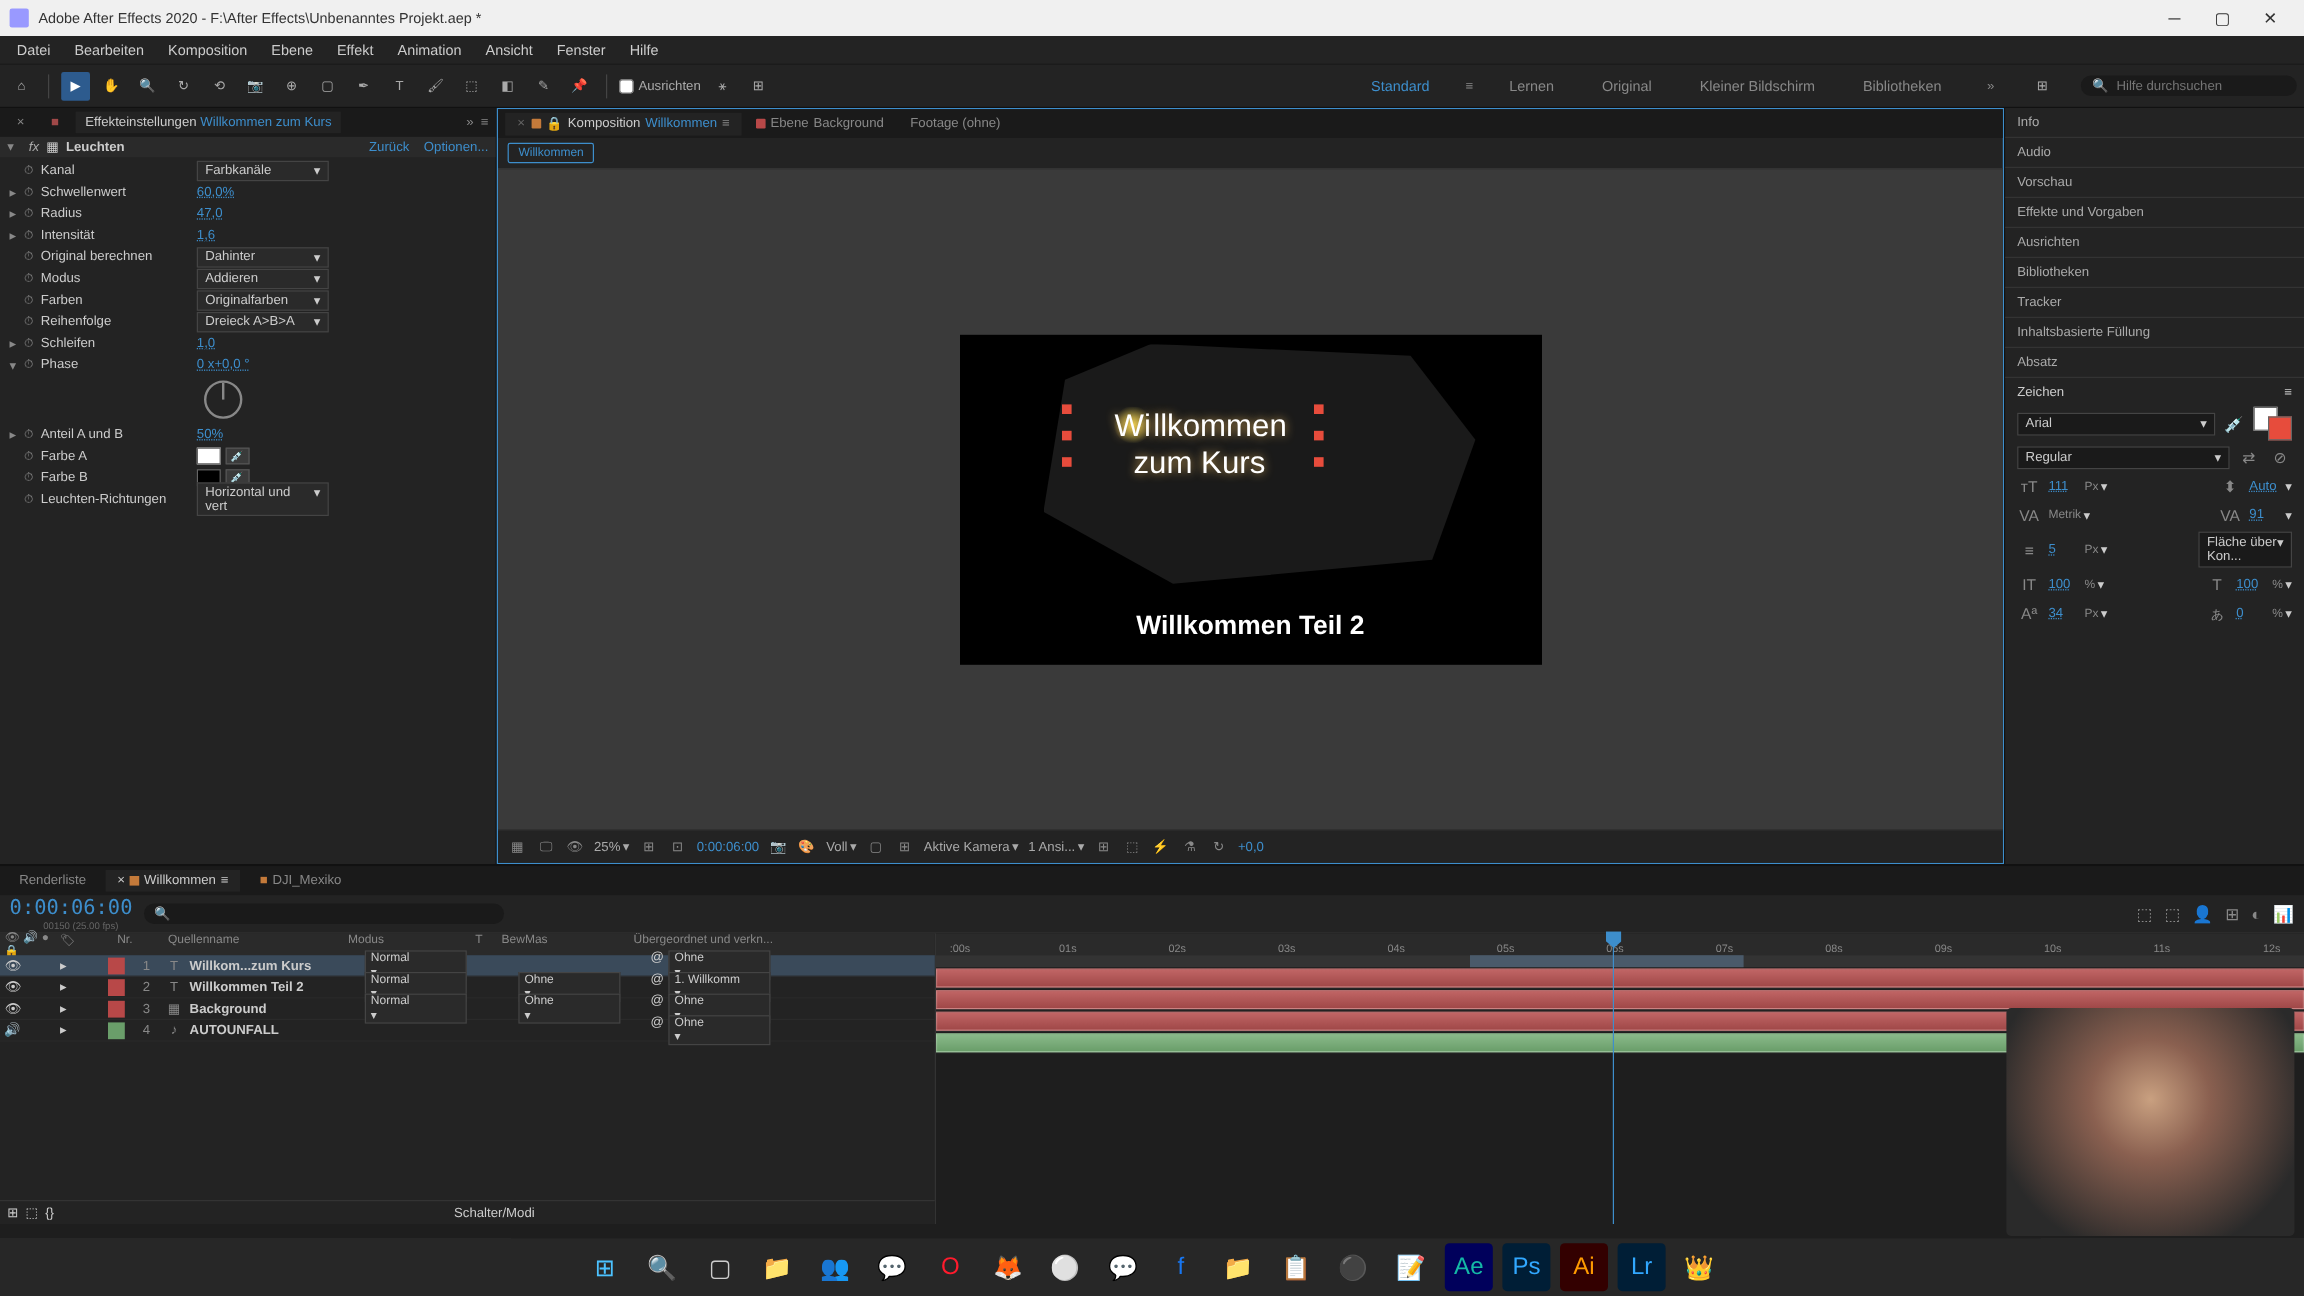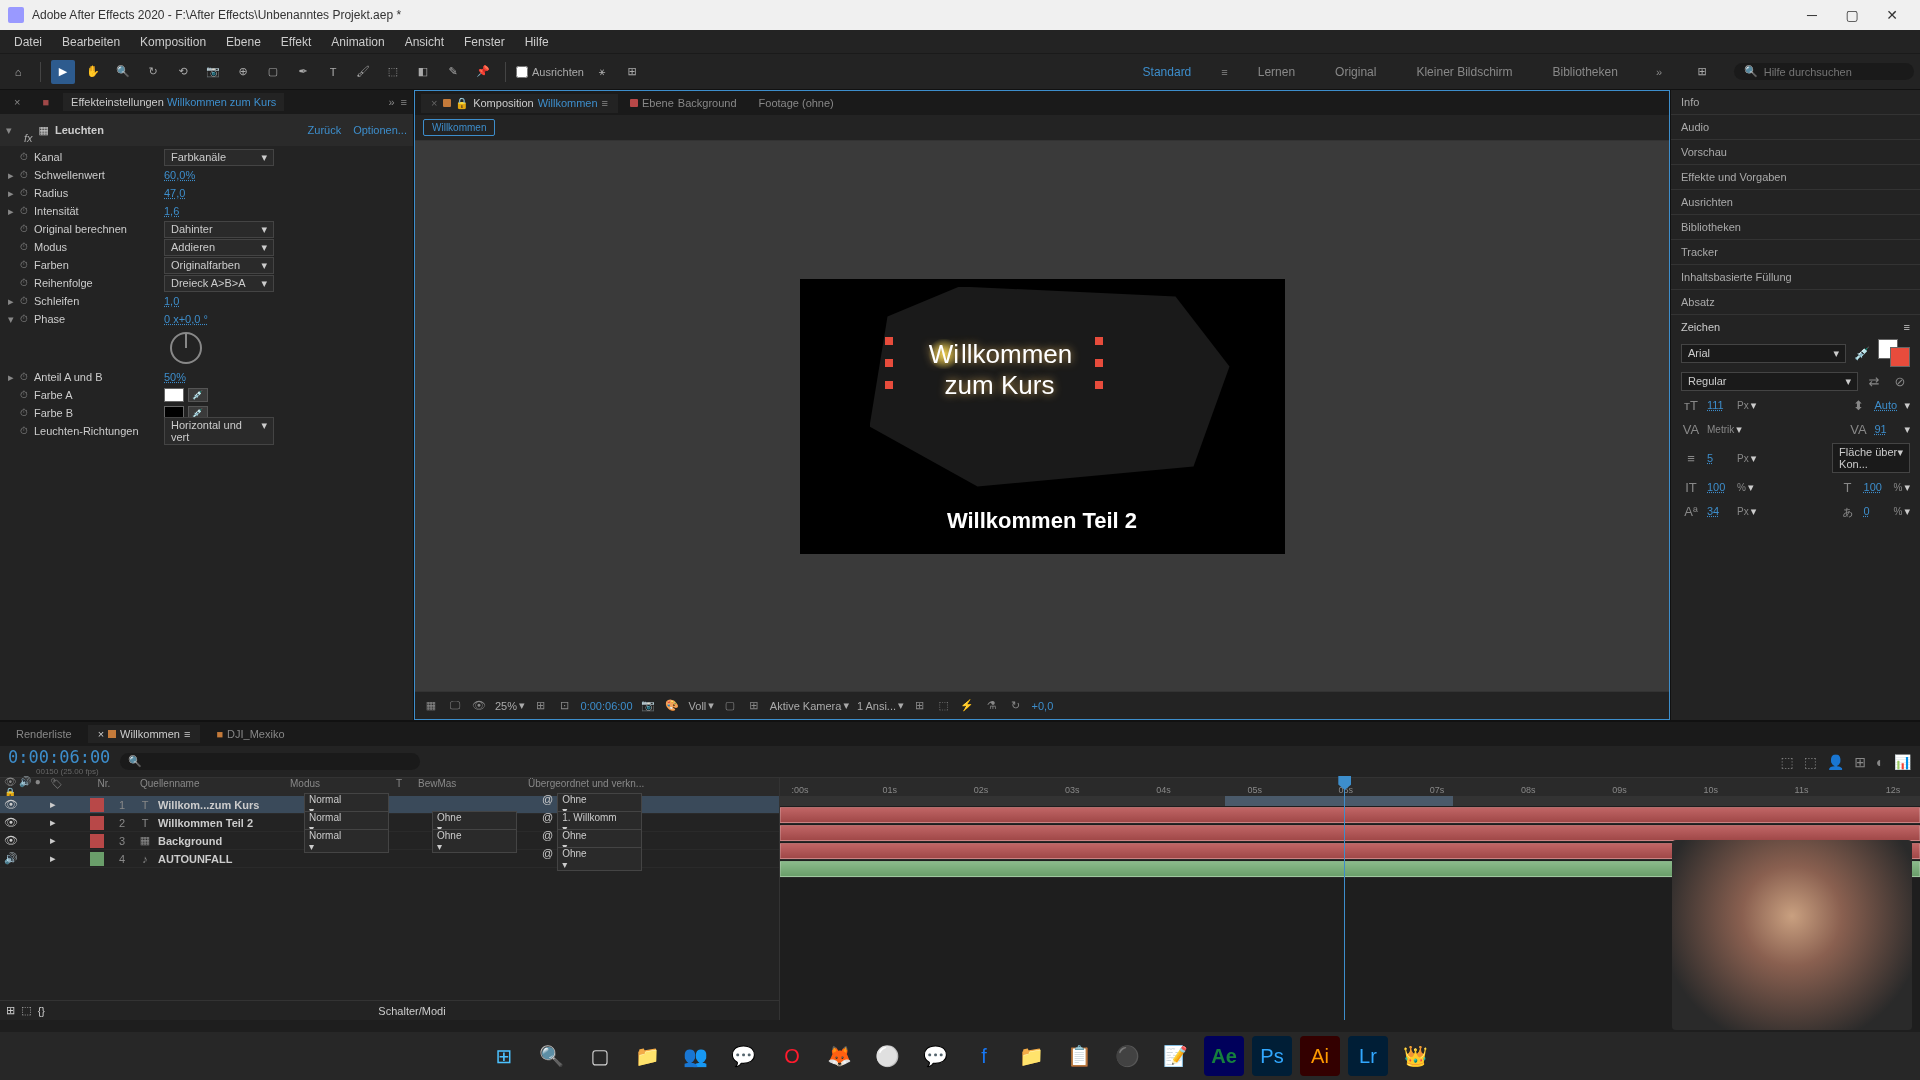--- a/index.html
+++ b/index.html
@@ -32,21 +32,21 @@
 
 .main { display: flex; height: 630px; }
 
 
 .left-panel { width: 414px; background: #232323; display: flex; flex-direction: column; border-right: 1px solid #111; }
 .panel-tabs { display: flex; background: #1a1a1a; height: 24px; align-items: center; padding: 0 6px; gap: 6px; }
 .panel-tab { padding: 3px 8px; font-size: 11px; color: #888; cursor: pointer; }
 .panel-tab.active { background: #232323; color: #ccc; }
 .effect-breadcrumb { padding: 4px 8px; font-size: 11px; color: #999; border-bottom: 1px solid #333; }
 .effect-header { display: flex; align-items: center; padding: 2px 6px; gap: 6px; background: #2a2a2a; }
-.fx-icon { font-style: italic; font-size: 11px; color: #aaa; margin-top: 16px; }
+.fx-icon { font-style: italic; font-size: 11px; color: #aaa; }
 .effect-name { color: #ccc; font-weight: bold; flex: 1; }
 .effect-link { color: #3d8ecc; cursor: pointer; margin-left: 6px; }
 .effect-props { padding: 2px 0; }
 .prop-row { display: flex; align-items: center; padding: 1px 8px; height: 18px; }
 .prop-expand { width: 12px; color: #888; cursor: pointer; }
 .prop-stopwatch { width: 14px; color: #888; cursor: pointer; font-size: 10px; }
 .prop-label { width: 130px; color: #ccc; font-size: 11px; }
 .prop-value { color: #3d8ecc; cursor: pointer; font-size: 11px; text-decoration: underline dotted; }
 .prop-dropdown { background: #2a2a2a; border: 1px solid #444; padding: 1px 6px; width: 110px; color: #ccc; font-size: 11px; cursor: pointer; display: flex; justify-content: space-between; }
 .phase-dial { width: 32px; height: 32px; border: 2px solid #888; border-radius: 50%; margin: 4px 0 4px 170px; position: relative; }
@@ -745,18 +745,18 @@
   <div class="task-icon" style="color:#25d366;">💬</div>
   <div class="task-icon" style="color:#ff1b2d;">O</div>
   <div class="task-icon" style="color:#ff9500;">🦊</div>
   <div class="task-icon">⚪</div>
   <div class="task-icon" style="color:#e91e63;">💬</div>
   <div class="task-icon" style="color:#1877f2;">f</div>
   <div class="task-icon" style="color:#ffc107;">📁</div>
   <div class="task-icon" style="color:#ffc107;">📋</div>
   <div class="task-icon">⚫</div>
   <div class="task-icon" style="color:#4fc3f7;">📝</div>
-  <div class="task-icon" style="background:#00005b;color:#15803d;font-weight:bold;">Ae</div>
+  <div class="task-icon" style="background:#00005b;color:#14b8a6;">Ae</div>
   <div class="task-icon" style="background:#001e36;color:#31a8ff;">Ps</div>
   <div class="task-icon" style="background:#330000;color:#ff9a00;">Ai</div>
   <div class="task-icon" style="background:#001e36;color:#31a8ff;">Lr</div>
   <div class="task-icon" style="color:#ffc107;">👑</div>
 </div>
 
 </body></html>

